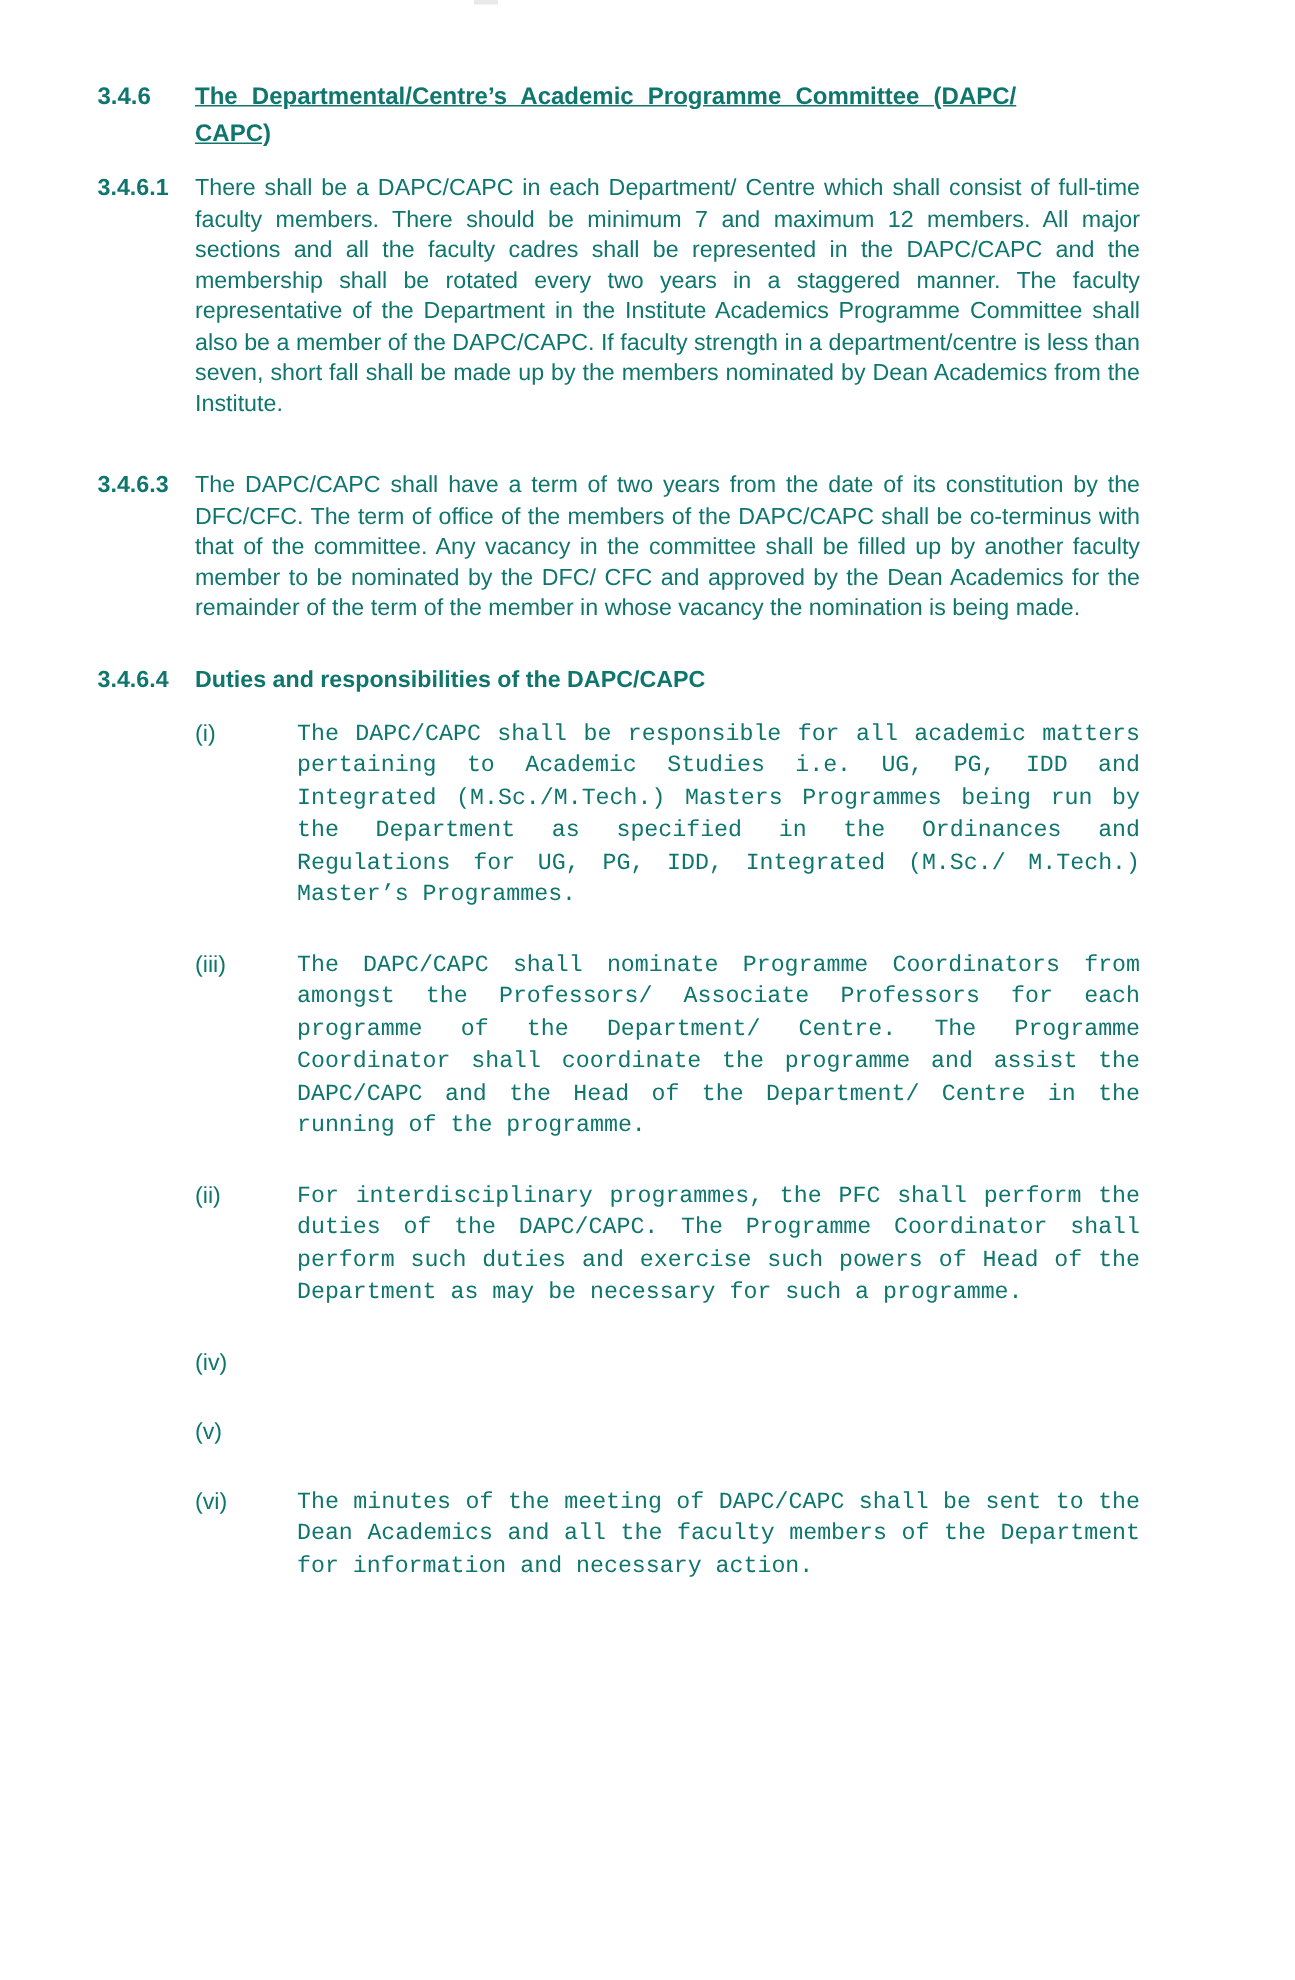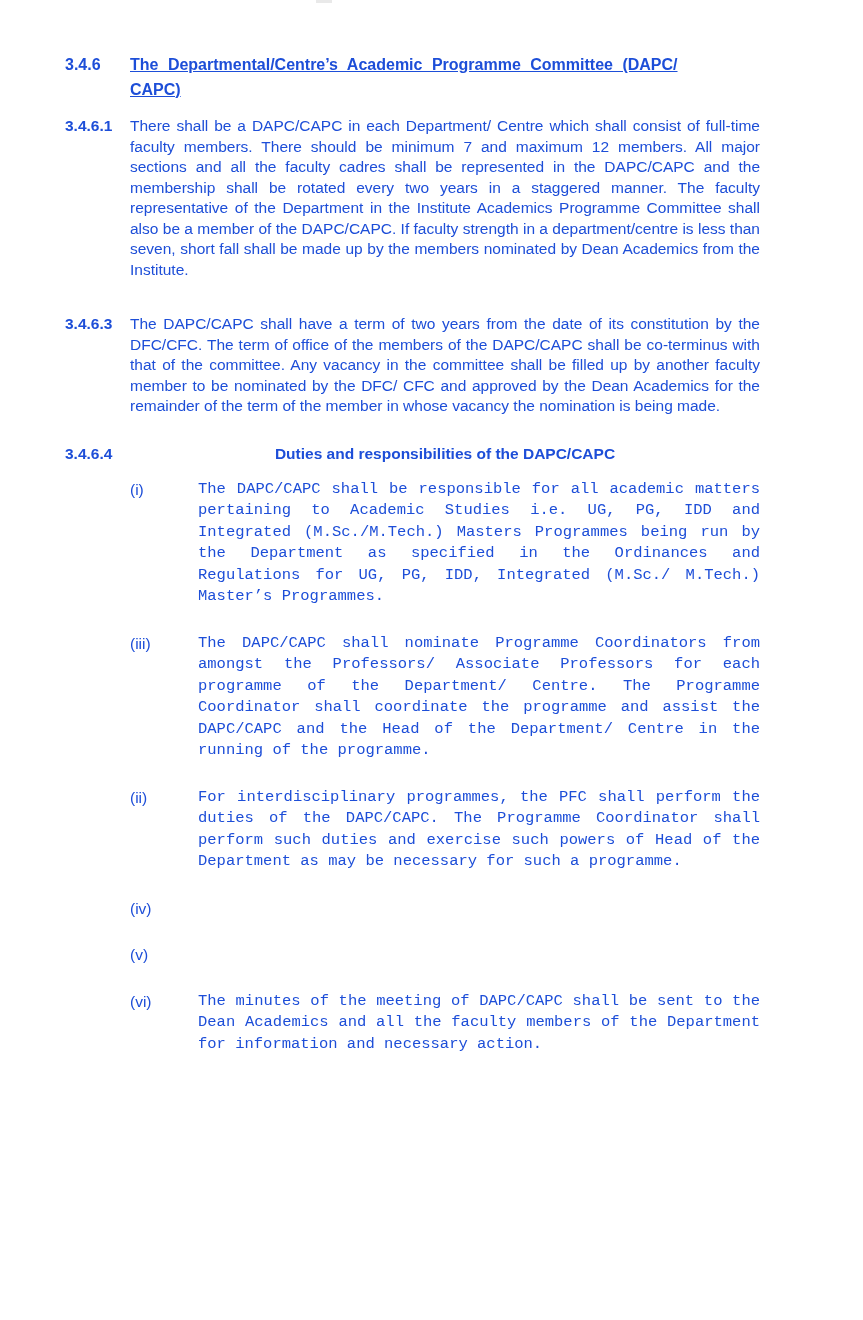--- a/index.html
+++ b/index.html
@@ -7,21 +7,21 @@
     padding: 0;
     background: #ffffff;
   }
   .page {
     position: relative;
     width: 863px;
     height: 1320px;
     box-sizing: border-box;
     padding: 52px 103px 0 65px;
     background: #ffffff;
-    color: #1d4ed8;
+    color: #0f766e;
     font-family: "Liberation Sans", sans-serif;
     overflow: hidden;
   }
   .top-artifact {
     position: absolute;
     left: 316px;
     top: 0;
     width: 16px;
     height: 3px;
     background: #e9e9e9;
@@ -53,21 +53,21 @@
   }
   .mb-a { margin-bottom: 34px; }
   .mb-b { margin-bottom: 25px; }
   .mb-c { margin-bottom: 26px; }
   .subsection-heading {
     font-weight: 700;
     font-size: 15.5px;
     line-height: 21px;
     margin-bottom: 15px;
   }
-  .subsection-heading .title { width: 630px; text-align: center; }
+  .subsection-heading .title { width: 630px; }
   .duty {
     font-size: 15.5px;
     line-height: 21.5px;
     margin-bottom: 25px;
     padding-left: 65px;
   }
   .duty .marker {
     flex: 0 0 68px;
     font-weight: 400;
   }

